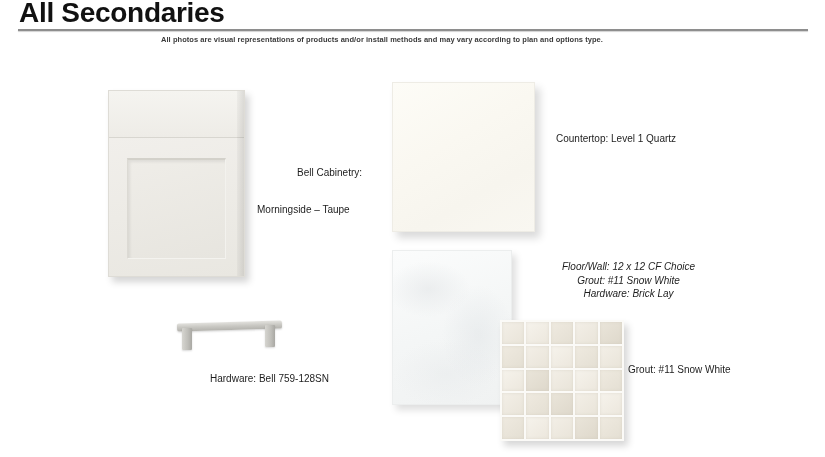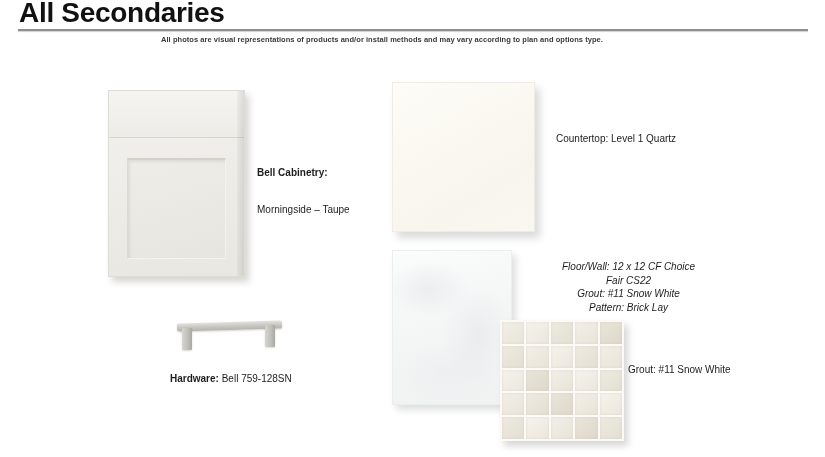--- a/index.html
+++ b/index.html
@@ -55,21 +55,21 @@
 
   
   .caption {
     position: absolute;
     font-size: 10px;
     line-height: 13.5px;
     color: #1d1d1d;
     white-space: nowrap;
   }
   .caption.center { text-align: center; }
-  .caption .lbl { font-weight: bold; }
+  .caption .lbl { font-weight: normal; margin-left: 40px; }
 
   
   #cabinet-door {
     position: absolute;
     left: 108px;
     top: 90px;
     width: 137px;
     height: 187px;
     background: linear-gradient(105deg, #f2f1ed 0%, #eceae5 45%, #e6e4de 100%);
     border: 1px solid #dedcd6;
@@ -240,23 +240,22 @@
   </div>
 
   <div id="countertop-swatch"></div>
   <div id="countertop-caption" class="caption center">
     <div>Countertop:  Level 1 Quartz</div>
   </div>
 
   <div id="floorwall-swatch"></div>
   <div id="floorwall-caption" class="caption center">
     <div>Floor/Wall: 12 x 12 CF Choice</div>
-    <div>Fair CS22</div>
     <div>Grout: #11 Snow White</div>
-    <div>Pattern: Brick Lay</div>
+    <div>Hardware: Brick Lay</div>
   </div>
 
   <div id="shower-mosaic">
     <div class="mosaic-tile v1"></div>
     <div class="mosaic-tile v3"></div>
     <div class="mosaic-tile v2"></div>
     <div class="mosaic-tile v1"></div>
     <div class="mosaic-tile v4"></div>
 
     <div class="mosaic-tile v2"></div>

